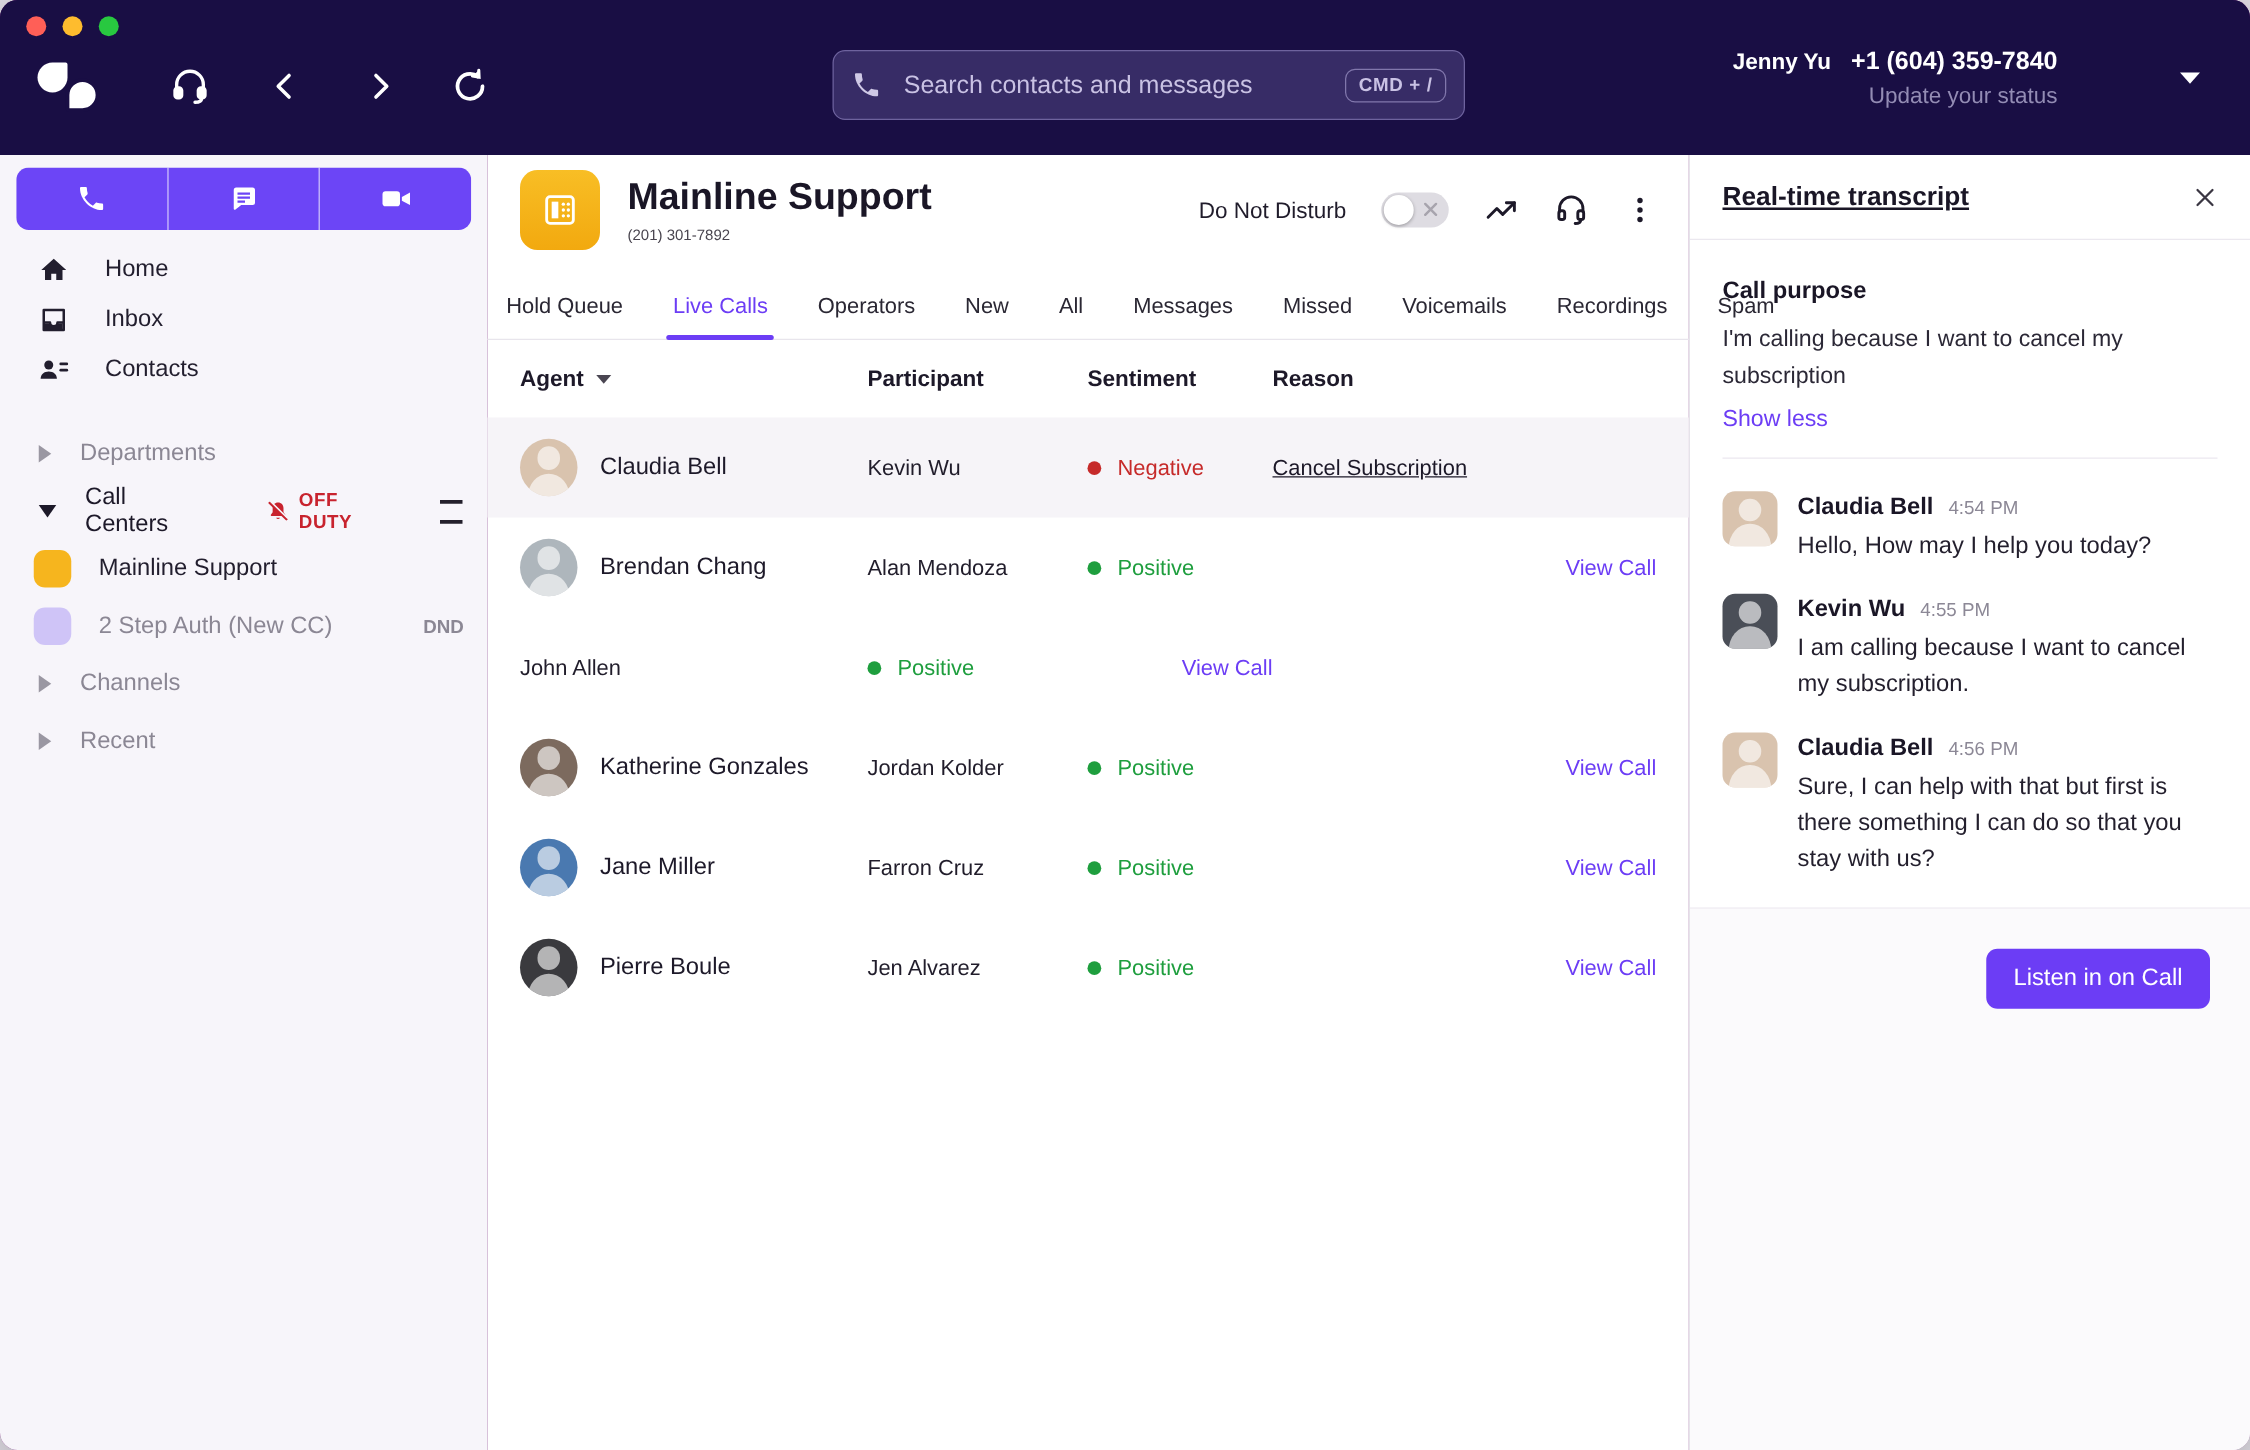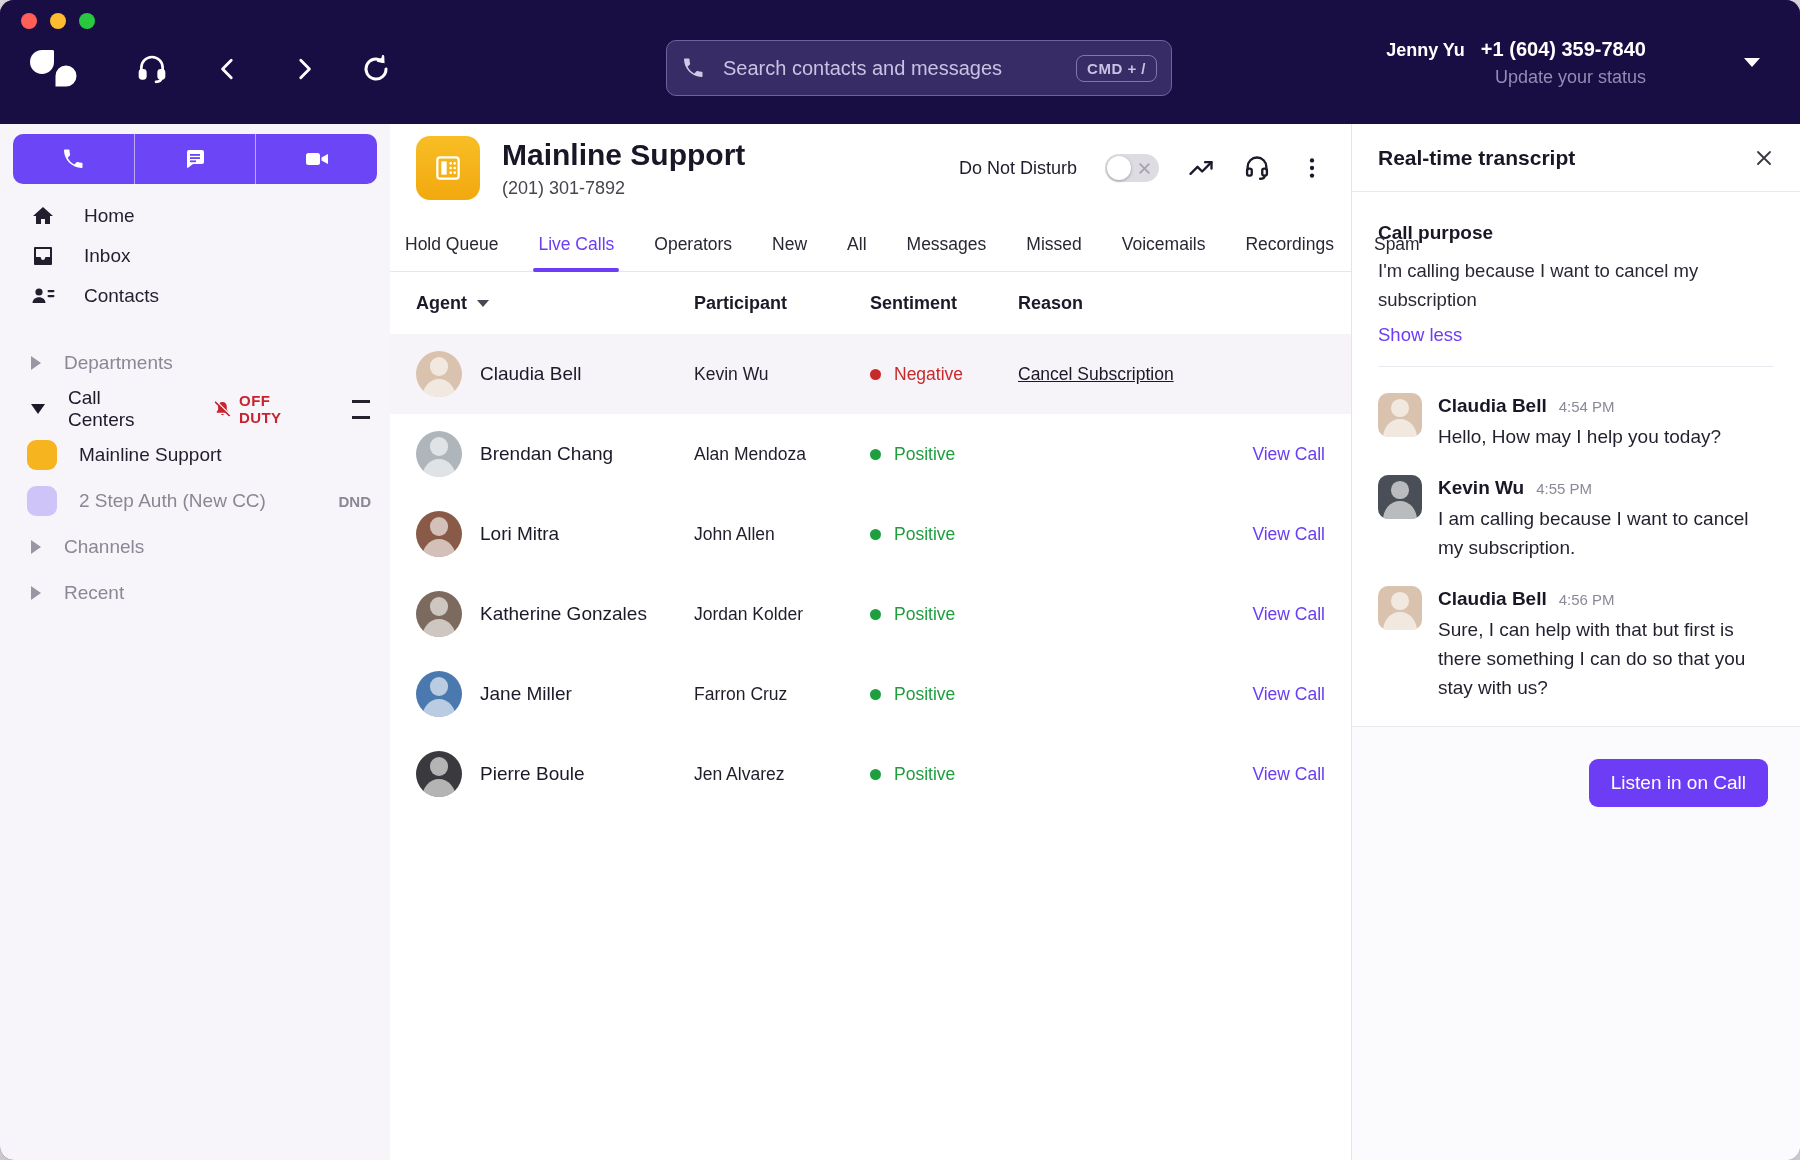--- a/index.html
+++ b/index.html
@@ -58,21 +58,21 @@
   .cc-row{height:46px;display:flex;align-items:center;padding-left:27px;gap:22px;font-size:19px;color:#221E2E;cursor:pointer;}
   .cc-row.dim{color:#8B8794;}
   .cc-square{width:30px;height:30px;border-radius:9px;flex:none;}
   .dnd-label{margin-left:auto;margin-right:19px;font-size:15px;font-weight:600;color:#8B8794;}
 
   
   .m-header{display:flex;align-items:center;padding:12px 26px 0 26px;}
   .tile{width:64px;height:64px;border-radius:14px;background:linear-gradient(180deg,#F8BE25,#F2A90F);display:flex;align-items:center;justify-content:center;flex:none;}
   .m-titleblock{margin-left:22px;}
   .m-title{font-size:30px;font-weight:700;color:#1A1626;line-height:34px;}
-  .m-phone{font-size:18px;color:#49454F;margin-top:6px;}
+  .m-phone{font-size:12px;color:#49454F;margin-top:6px;}
   .m-right{margin-left:auto;display:flex;align-items:center;gap:28px;}
   .dnd-text{font-size:18px;color:#201C2B;}
   .toggle{position:relative;width:54px;height:28px;border-radius:14px;background:#DEDCE2;cursor:pointer;flex:none;}
   .toggle .knob{position:absolute;left:2px;top:2px;width:24px;height:24px;border-radius:50%;background:#fff;box-shadow:0 1px 3px rgba(0,0,0,.3);}
   .toggle .tx{position:absolute;right:8px;top:7px;}
   .hicon{cursor:pointer;display:flex;align-items:center;}
   .tabs{margin-top:24px;padding:0 10px;display:flex;gap:30px;border-bottom:1px solid #E8E5EC;}
   .tab{position:relative;padding:10px 5px 16px;font-size:17.5px;color:#2A2733;cursor:pointer;white-space:nowrap;}
   .tab.active{color:#6C3DF5;font-weight:500;}
   .tab.active::after{content:"";position:absolute;left:0;right:0;bottom:-1px;height:4px;border-radius:3px;background:#6C3DF5;}
@@ -95,21 +95,21 @@
   .avatar{position:relative;overflow:hidden;flex:none;}
   .av-round{border-radius:50%;}
   .av-sq{border-radius:10px;}
   .avatar::before{content:"";position:absolute;width:40%;height:40%;border-radius:50%;background:rgba(255,255,255,.62);left:30%;top:14%;}
   .avatar::after{content:"";position:absolute;width:76%;height:48%;border-radius:50% 50% 0 0/90% 90% 0 0;background:rgba(255,255,255,.62);left:12%;bottom:-8%;}
   .av46{width:46px;height:46px;}
   .av44{width:44px;height:44px;}
 
   
   .rp-header{height:68px;flex:none;display:flex;align-items:center;justify-content:space-between;padding:0 26px;border-bottom:1px solid #EBE8EF;box-sizing:border-box;}
-  .rp-title{font-size:21px;font-weight:700;color:#1A1626;}
+  .rp-title{font-size:21px;font-weight:700;color:#1A1626;text-decoration:underline;}
   .rp-close{cursor:pointer;display:flex;}
   .rp-body{padding:24px 26px 0;}
   .purpose-label{font-size:19px;font-weight:700;color:#1A1626;margin-top:6px;}
   .purpose-text{font-size:18.5px;color:#2B2836;line-height:29px;margin-top:12px;width:345px;}
   .show-less{font-size:18.5px;color:#6C3DF5;margin-top:10px;cursor:pointer;display:inline-block;}
   .hr{border-top:1px solid #EBE8EF;margin-top:20px;}
   .msgs{padding:26px 26px 0;}
   .msg{display:flex;gap:16px;margin-bottom:24px;}
   .msg-name-row{display:flex;align-items:baseline;gap:12px;line-height:26px;}
   .msg-name{font-size:19px;font-weight:700;color:#1A1626;}
@@ -377,24 +377,20 @@
         <span class="cell-part">Alan Mendoza</span>
         <span class="cell-sent sent-pos">
             <span class="dot"></span>
             <span>Positive</span>
           </span>
         <span class="cell-reason">
             <span class="view-call">View Call</span>
           </span>
       </div>
       <div class="row">
-        <span class="cell-agent">
-            <span class="avatar av-round av46" style="background: rgb(138, 90, 73);"></span>
-            <span>Lori Mitra</span>
-          </span>
         <span class="cell-part">John Allen</span>
         <span class="cell-sent sent-pos">
             <span class="dot"></span>
             <span>Positive</span>
           </span>
         <span class="cell-reason">
             <span class="view-call">View Call</span>
           </span>
       </div>
       <div class="row">

